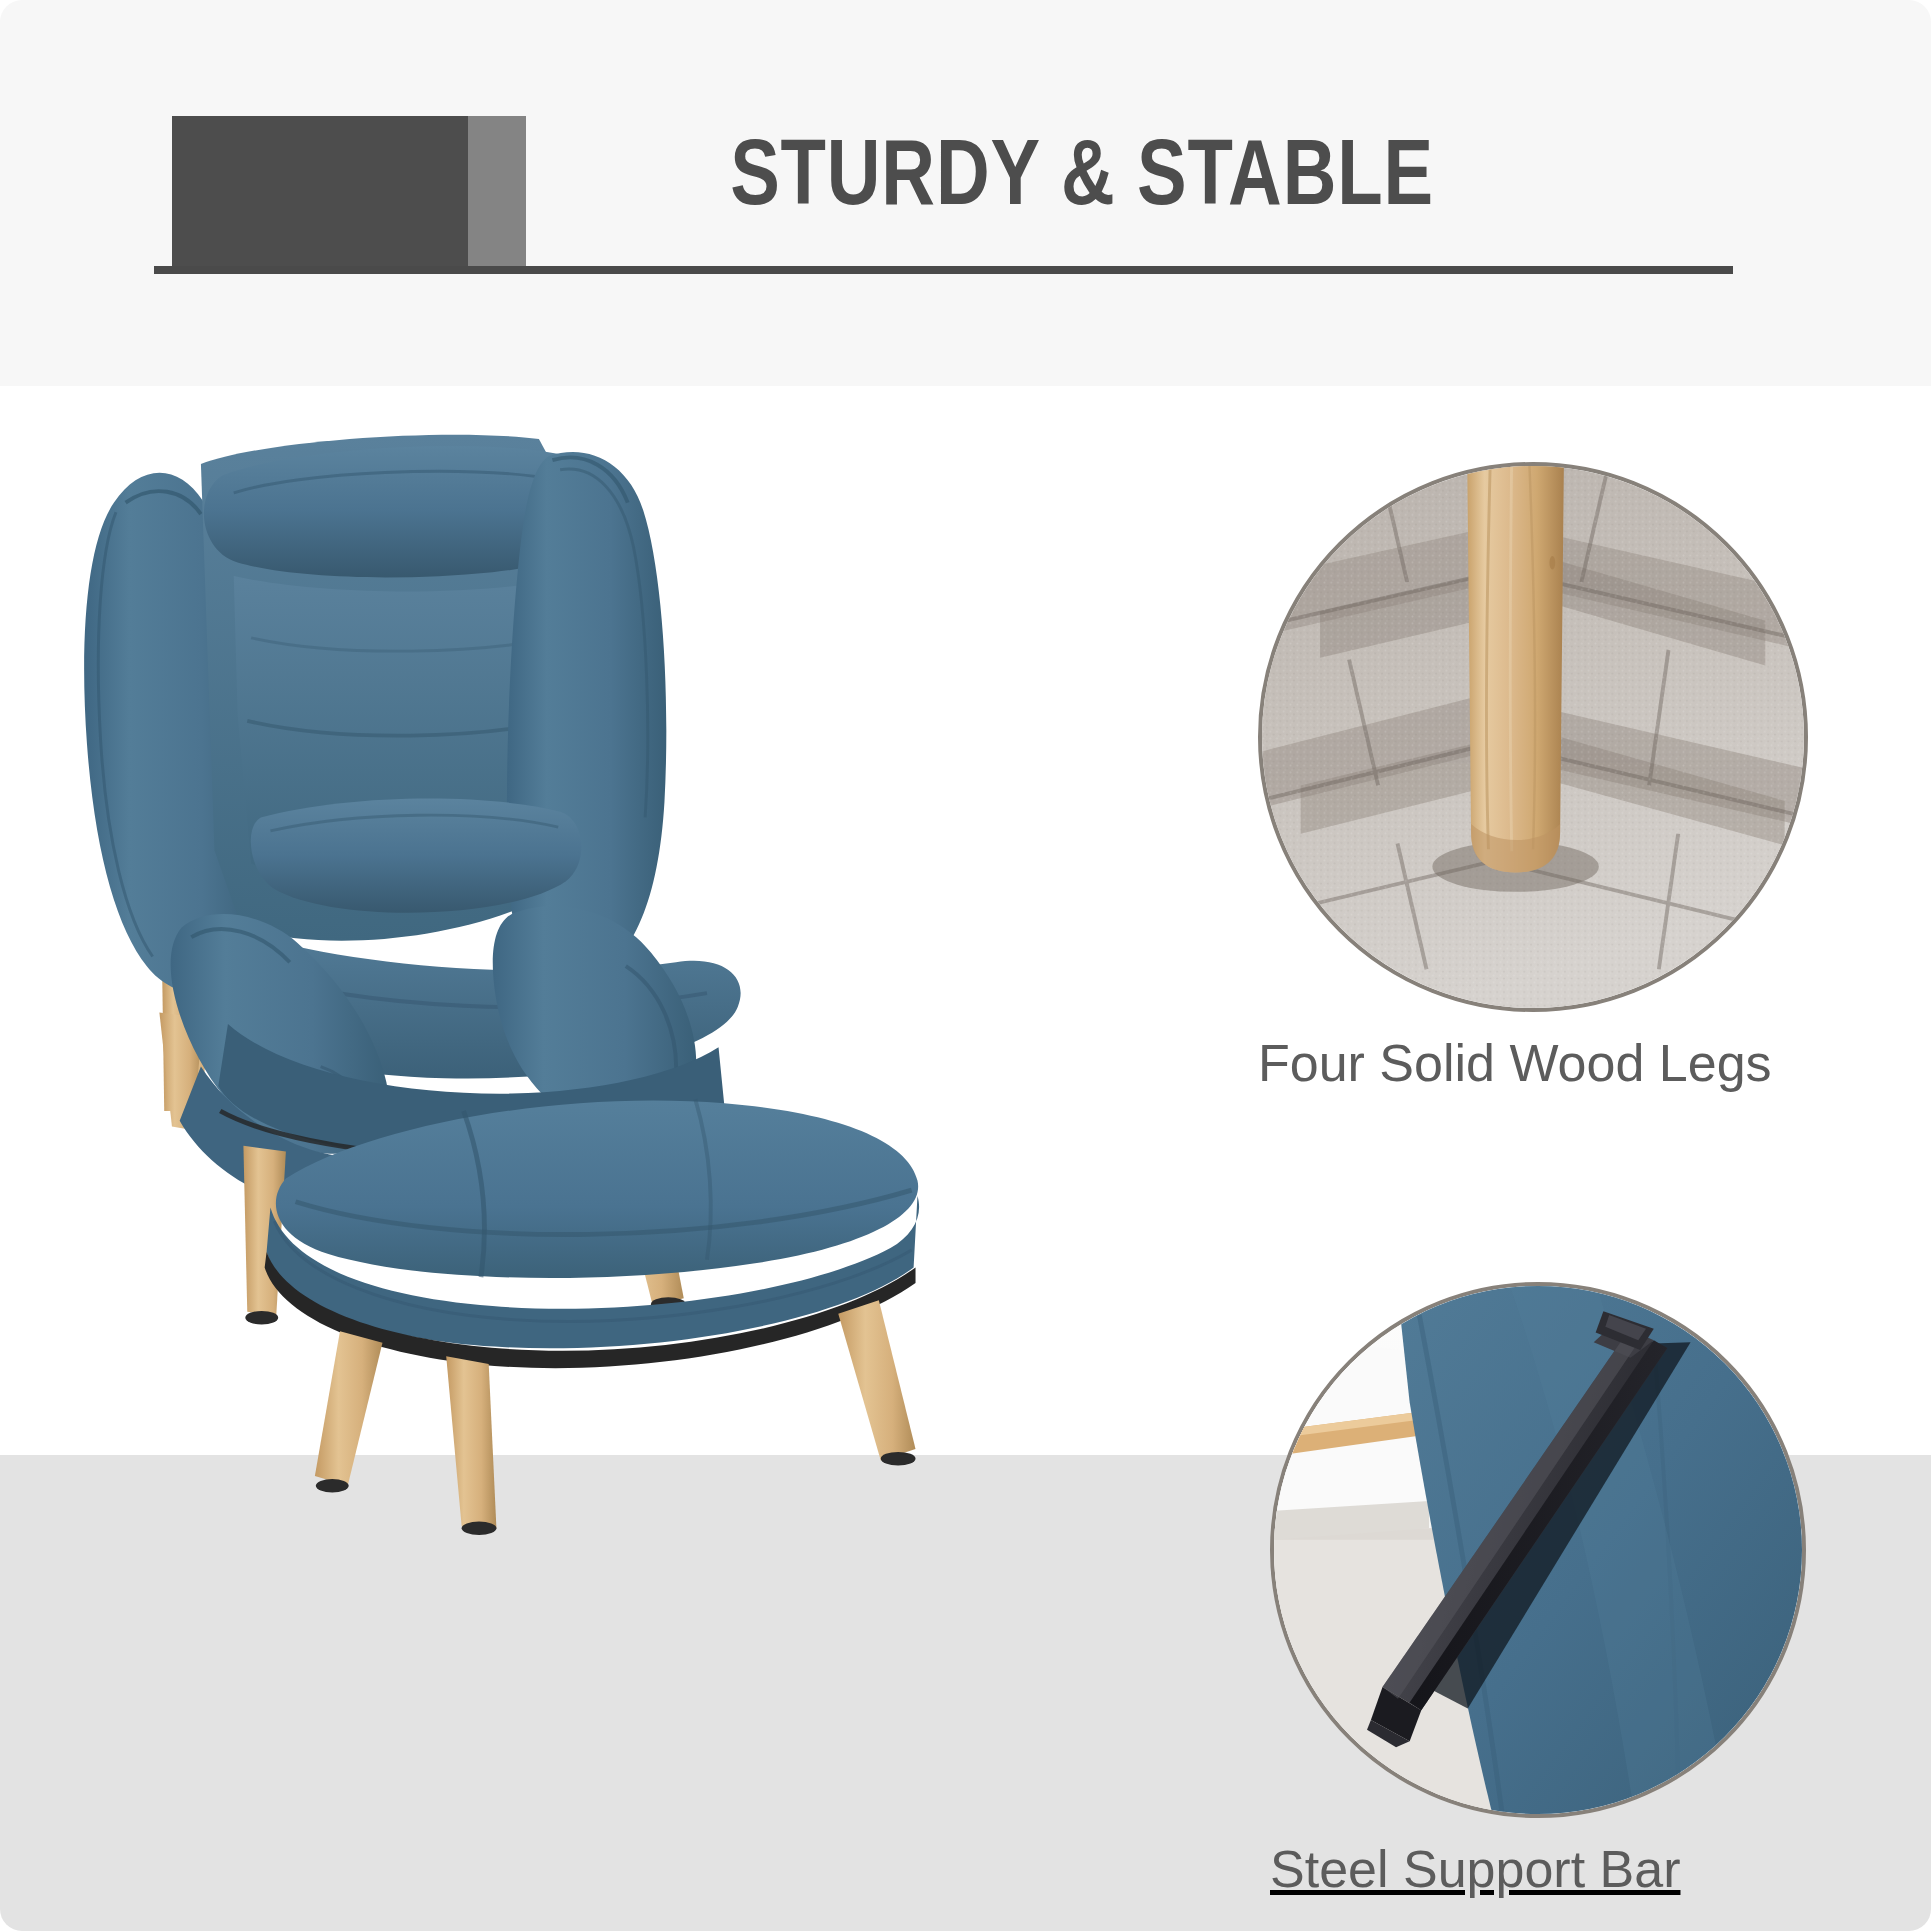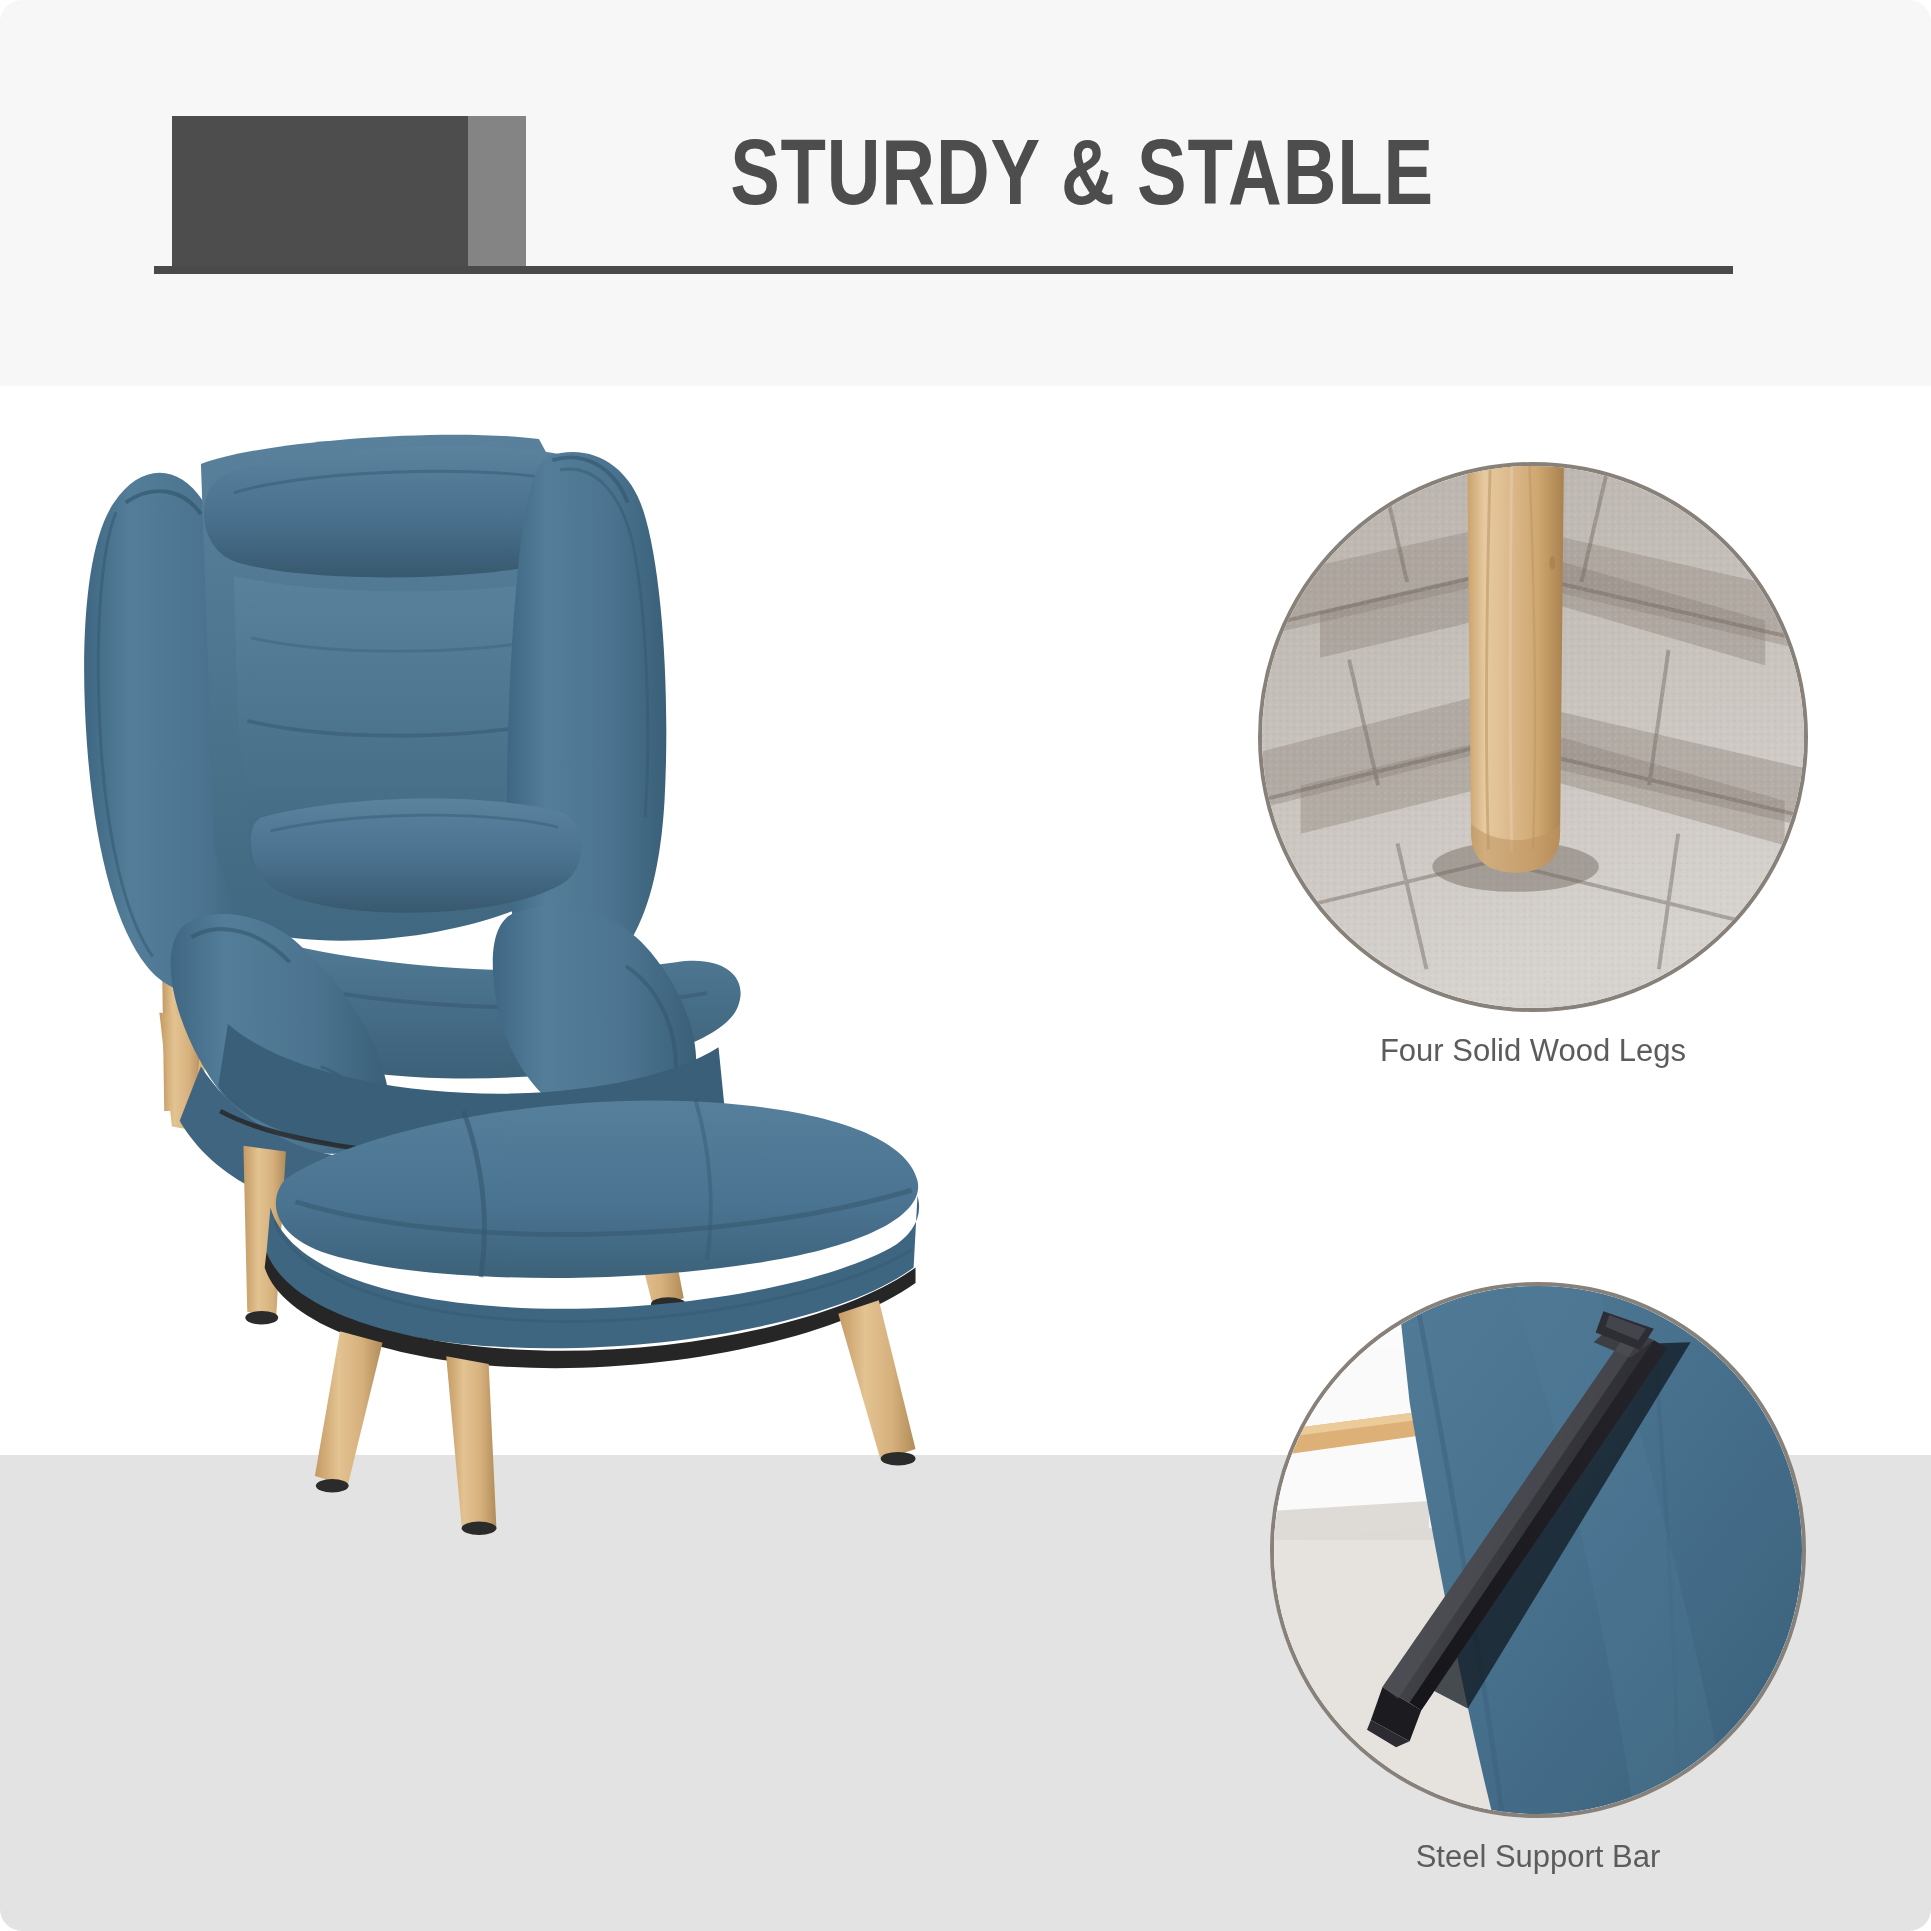--- a/index.html
+++ b/index.html
@@ -32,27 +32,27 @@
   .photo svg{display:block;width:100%;height:100%;}
 
   
   .inset{position:absolute;}
   .inset .circle{
     position:relative;border-radius:50%;overflow:hidden;
     border:4.8px solid #87817a;box-sizing:border-box;
   }
   .inset .circle svg{display:block;width:100%;height:100%;}
   .caption{
-    width:100%;text-align:center;
-    font-size:31px;font-weight:400;color:#5c5c5c;
+    width:100%;text-align:left;
+    font-size:52px;font-weight:400;color:#5c5c5c;
     margin-top:21px;white-space:nowrap;
   }
   #inset-legs{left:1258px;top:462px;width:550px;}
   #inset-legs .circle{width:550px;height:550px;}
-  #inset-bar{left:1270px;top:1282px;width:536px;}
+  #inset-bar{left:1270px;top:1282px;width:536px;text-decoration:underline;}
   #inset-bar .circle{width:536px;height:536px;}
 </style>
 </head>
 <body>
 
 <div id="stage">
 
   <div class="header-band"></div>
   <div class="badge-dark"></div>
   <div class="badge-light"></div>

